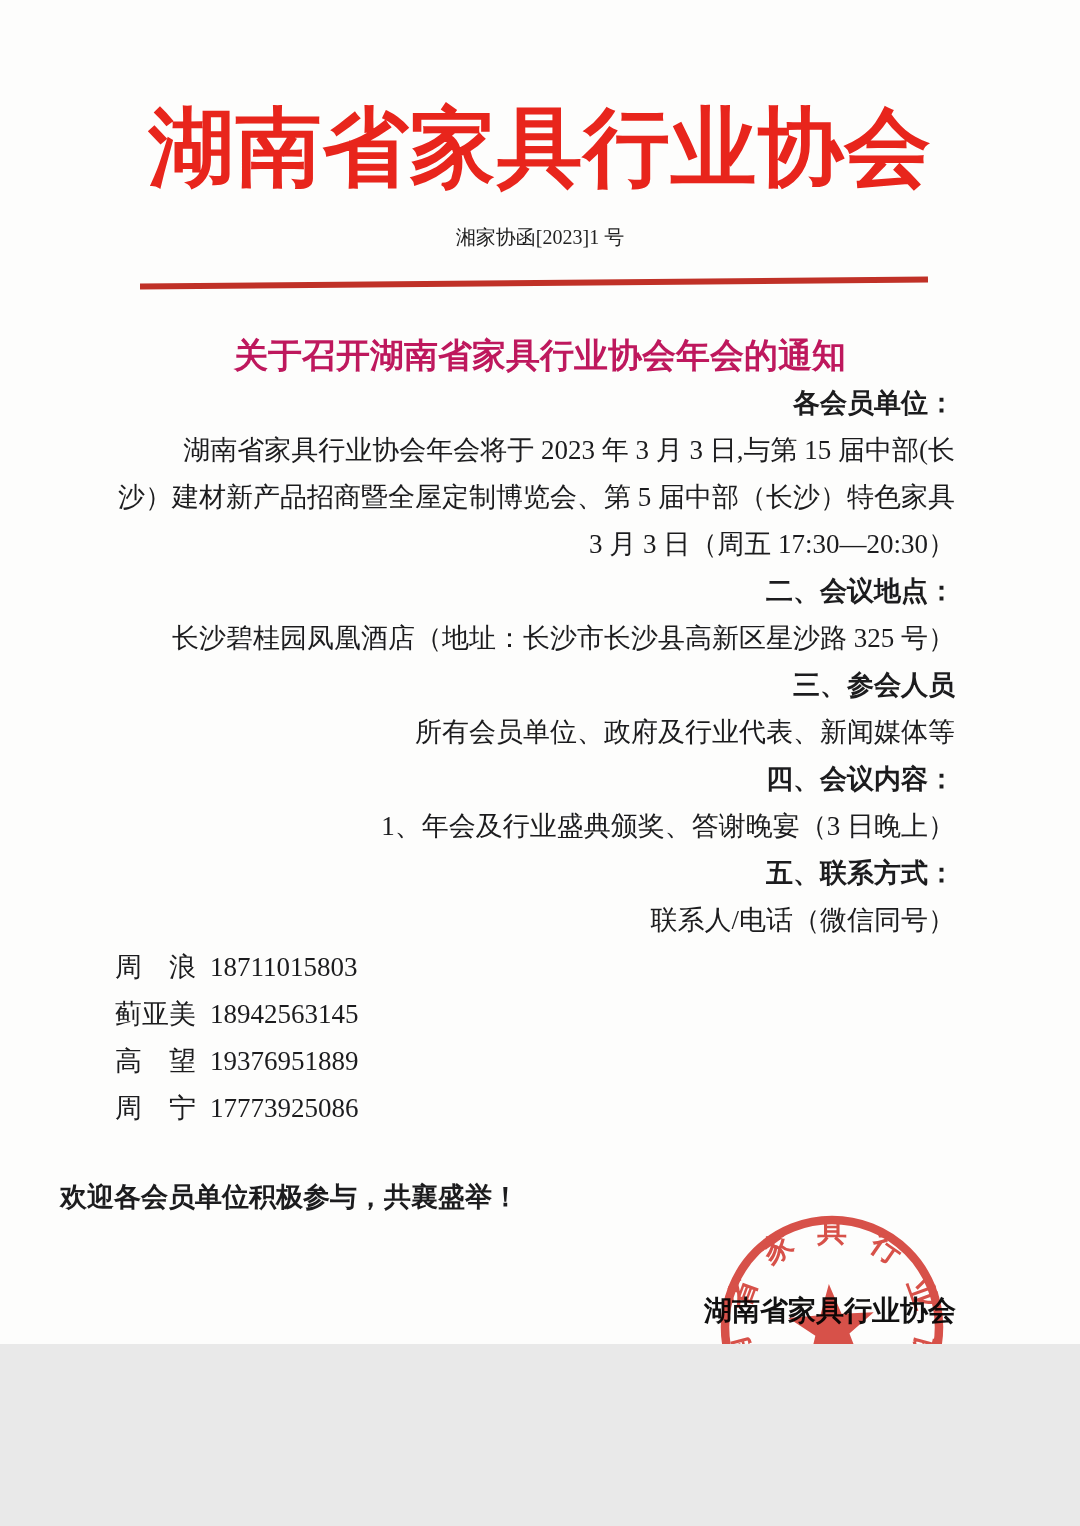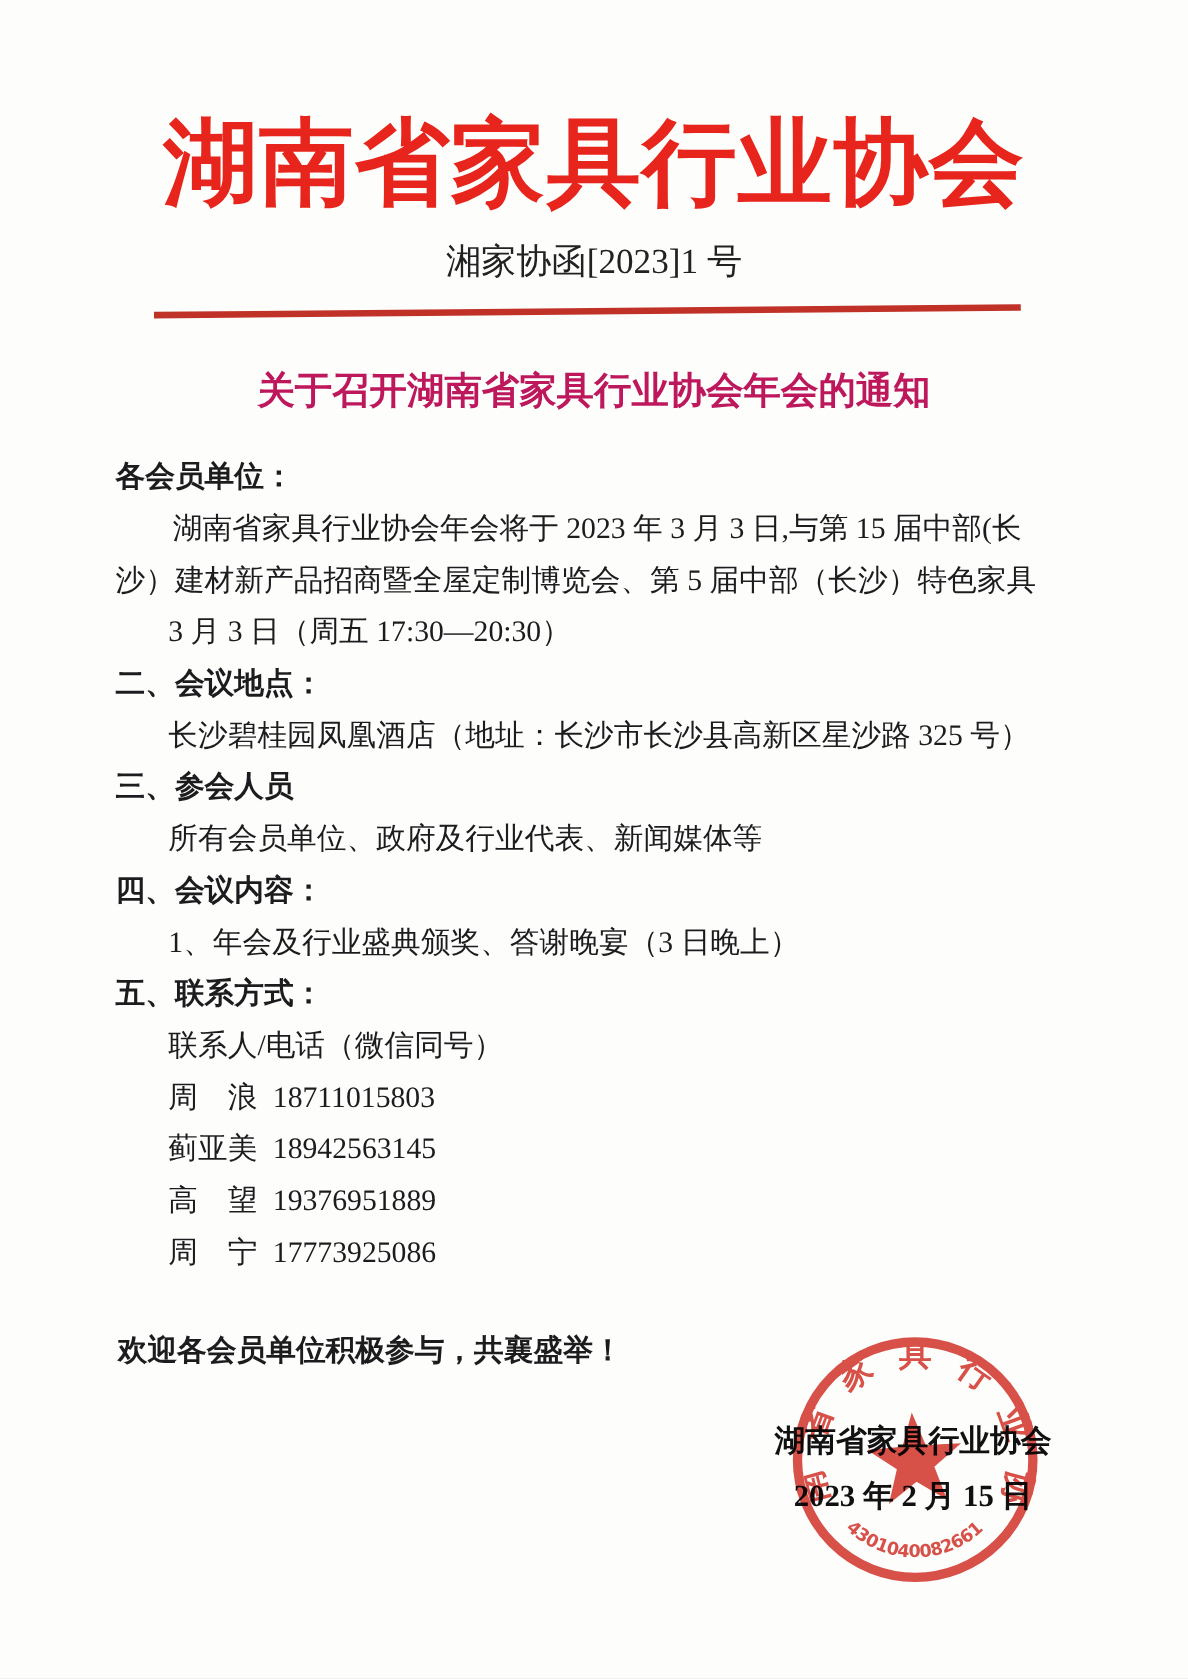--- a/index.html
+++ b/index.html
@@ -1,72 +1,73 @@
 <!DOCTYPE html>
 <html><head>
 <meta charset="utf-8">
 <style>
   html,body{margin:0;padding:0;background:#e9e9e9;}
   .page{
     position:relative;
-    width:1080px;height:1526px;
+    width:1080px;height:1344px;
     margin:0 auto;
     background:#fdfdfc;
     overflow:hidden;
     font-family:"Liberation Serif","DejaVu Serif",serif;
     color:#1c1c1e;
   }
   .org-title{
     margin:102px 0 0 0;
     text-align:center;
     font-size:86px;
     line-height:92px;
     font-weight:800;
     letter-spacing:1px;
     color:#e8251c;
     white-space:nowrap;
   }
   .doc-number{
     margin-top:26px;
     text-align:center;
-    font-size:32px;
+    font-size:20px;
     line-height:34px;
     color:#222;
   }
   .red-line{
     margin:26px auto 0 140px;
     width:788px;height:6px;
     background:#c03127;
     transform:rotate(-0.5deg);
   }
   .notice-title{
     margin-top:46px;
     text-align:center;
     font-size:34px;
     line-height:48px;
     font-weight:700;
     color:#be185d;
   }
   .body{
-    margin-top:30px;
-    padding:0 125px 0 105px;
+    margin-top:0;
+    padding:0 125px 0 67px;
     font-size:27px;
     line-height:47px;
+    text-align:right;
   }
   .body p{margin:0;white-space:nowrap;}
   .salutation{font-weight:700;}
   .indent2{text-indent:52px;}
   .heading{font-weight:700;}
   .content-line{padding-left:48px;font-weight:500;}
   .contact-row{display:flex;padding-left:48px;font-weight:500;flex-direction:column;}
   .contact-cell{display:flex;gap:14px;}
   .contact-cell.first{width:296px;}
   .closing{
     margin-top:42px;
-    padding-left:107px;
+    padding-left:60px;
     font-size:27px;
     line-height:47px;
     font-weight:700;
     white-space:nowrap;
   }
   .signature-block{
     position:absolute;
     left:650px;top:1287px;width:360px;
     text-align:center;
     font-size:28px;

